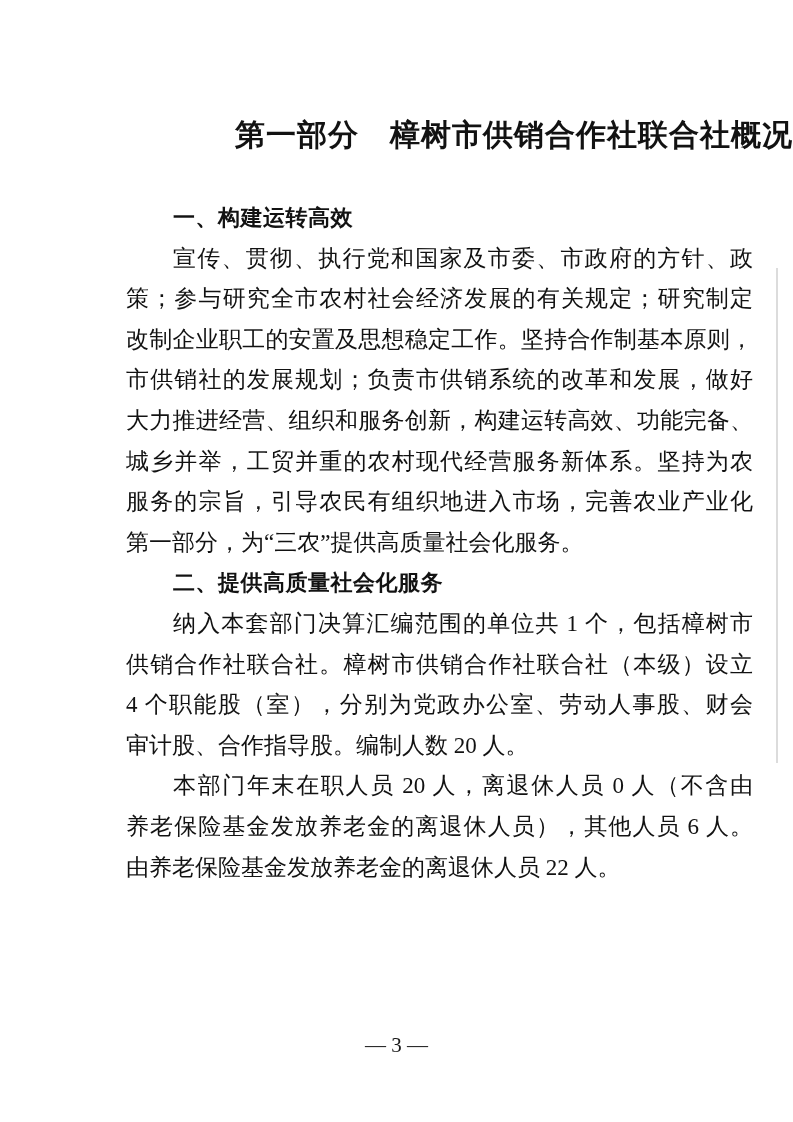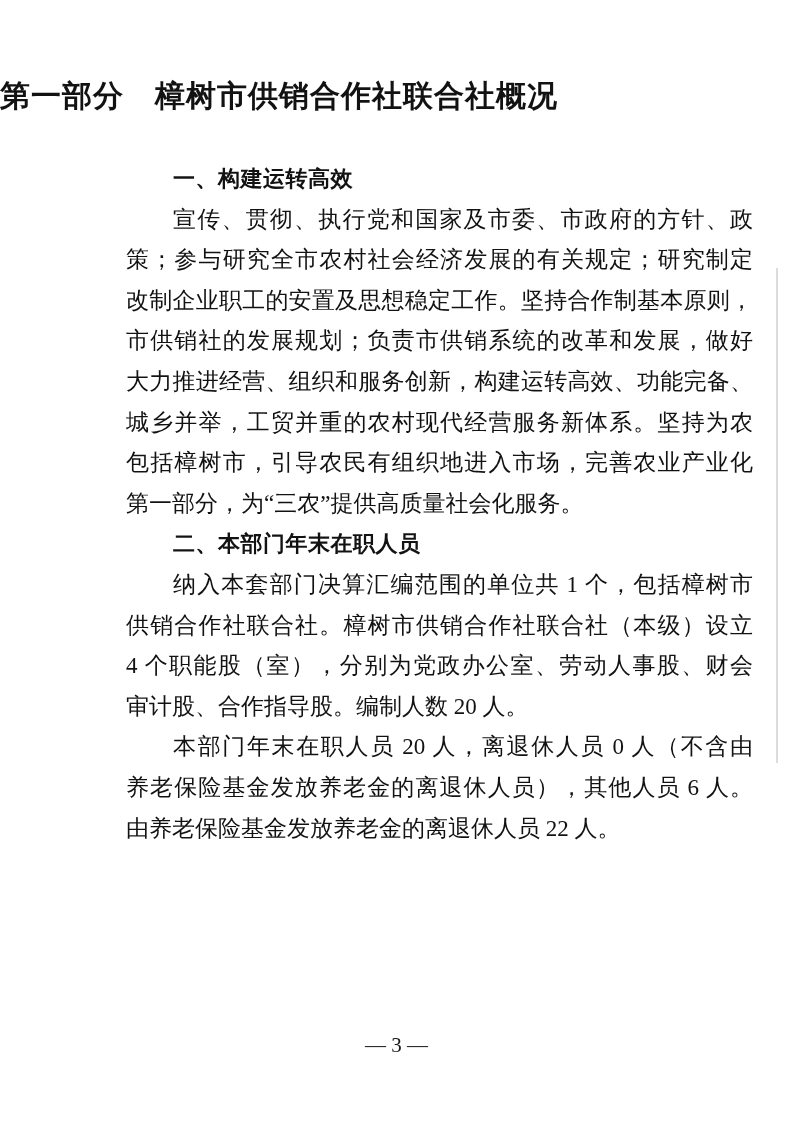--- a/index.html
+++ b/index.html
@@ -14,22 +14,22 @@
     font-family: "Liberation Serif", "DejaVu Serif", serif;
     color: #121212;
   }
   .page {
     position: relative;
     width: 793px;
     height: 1122px;
     background: #ffffff;
   }
   .doc-title {
-    padding-top: 77px;
-    text-align: left;
+    padding-top: 116px;
+    text-align: right;
     font-size: 30px;
     font-weight: 700;
     line-height: 38px;
     letter-spacing: 1px;
     white-space: pre;
   }
   .content {
     margin: 44px 0 0 126px;
     width: 627px;
     font-size: 23px;
@@ -86,27 +86,27 @@
     <div>
       <div class="sec-heading">一、构建运转高效</div>
 
       <div>
         <div class="ln first">宣传、贯彻、执行党和国家及市委、市政府的方针、政</div>
         <div class="ln">策；参与研究全市农村社会经济发展的有关规定；研究制定</div>
         <div class="ln">改制企业职工的安置及思想稳定工作。坚持合作制基本原则，</div>
         <div class="ln">市供销社的发展规划；负责市供销系统的改革和发展，做好</div>
         <div class="ln">大力推进经营、组织和服务创新，构建运转高效、功能完备、</div>
         <div class="ln">城乡并举，工贸并重的农村现代经营服务新体系。坚持为农</div>
-        <div class="ln">包括樟树市，引导农民有组织地进入市场，完善农业产业化</div>
+        <div class="ln">服务的宗旨，引导农民有组织地进入市场，完善农业产业化</div>
         <div class="ln last">第一部分，为“三农”提供高质量社会化服务。</div>
       </div>
     </div>
 
     <div>
-      <div class="sec-heading">二、本部门年末在职人员</div>
+      <div class="sec-heading">二、提供高质量社会化服务</div>
 
       <div>
         <div class="ln first">纳入本套部门决算汇编范围的单位共 1 个，包括樟树市</div>
         <div class="ln">供销合作社联合社。樟树市供销合作社联合社（本级）设立</div>
         <div class="ln">4 个职能股（室），分别为党政办公室、劳动人事股、财会</div>
         <div class="ln last">审计股、合作指导股。编制人数 20 人。</div>
       </div>
 
       <div>
         <div class="ln first">本部门年末在职人员 20 人，离退休人员 0 人（不含由</div>

